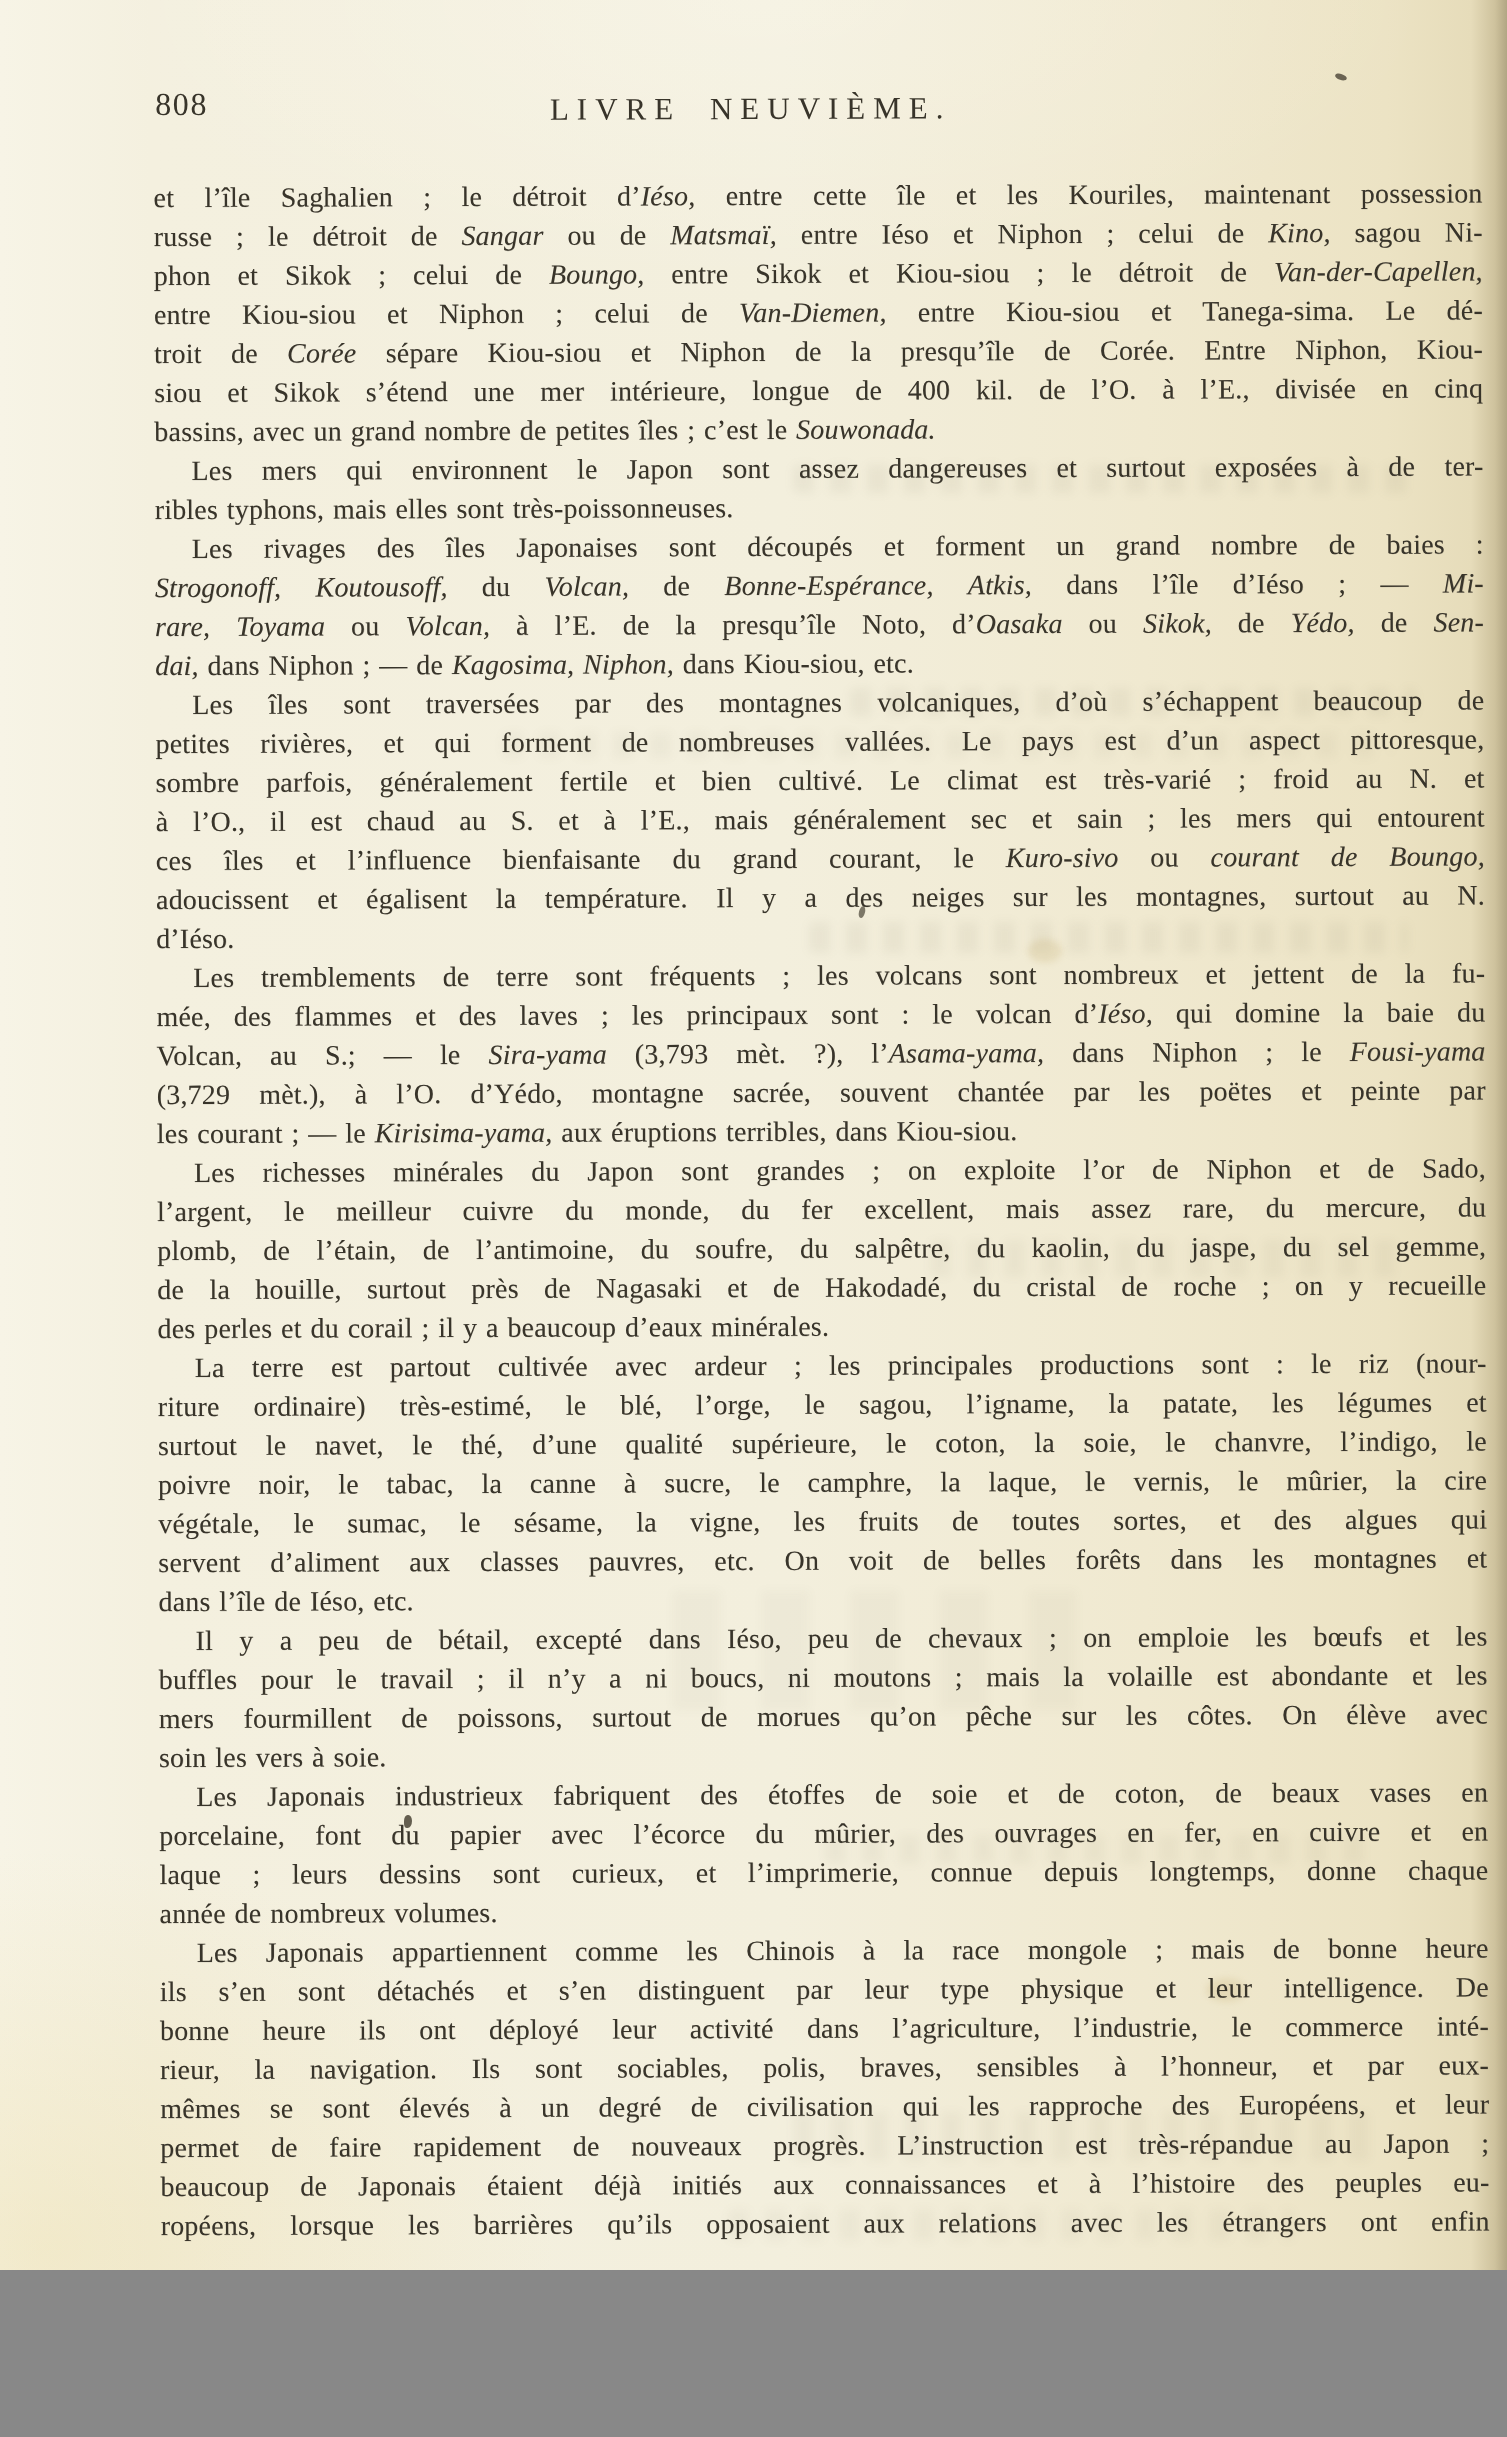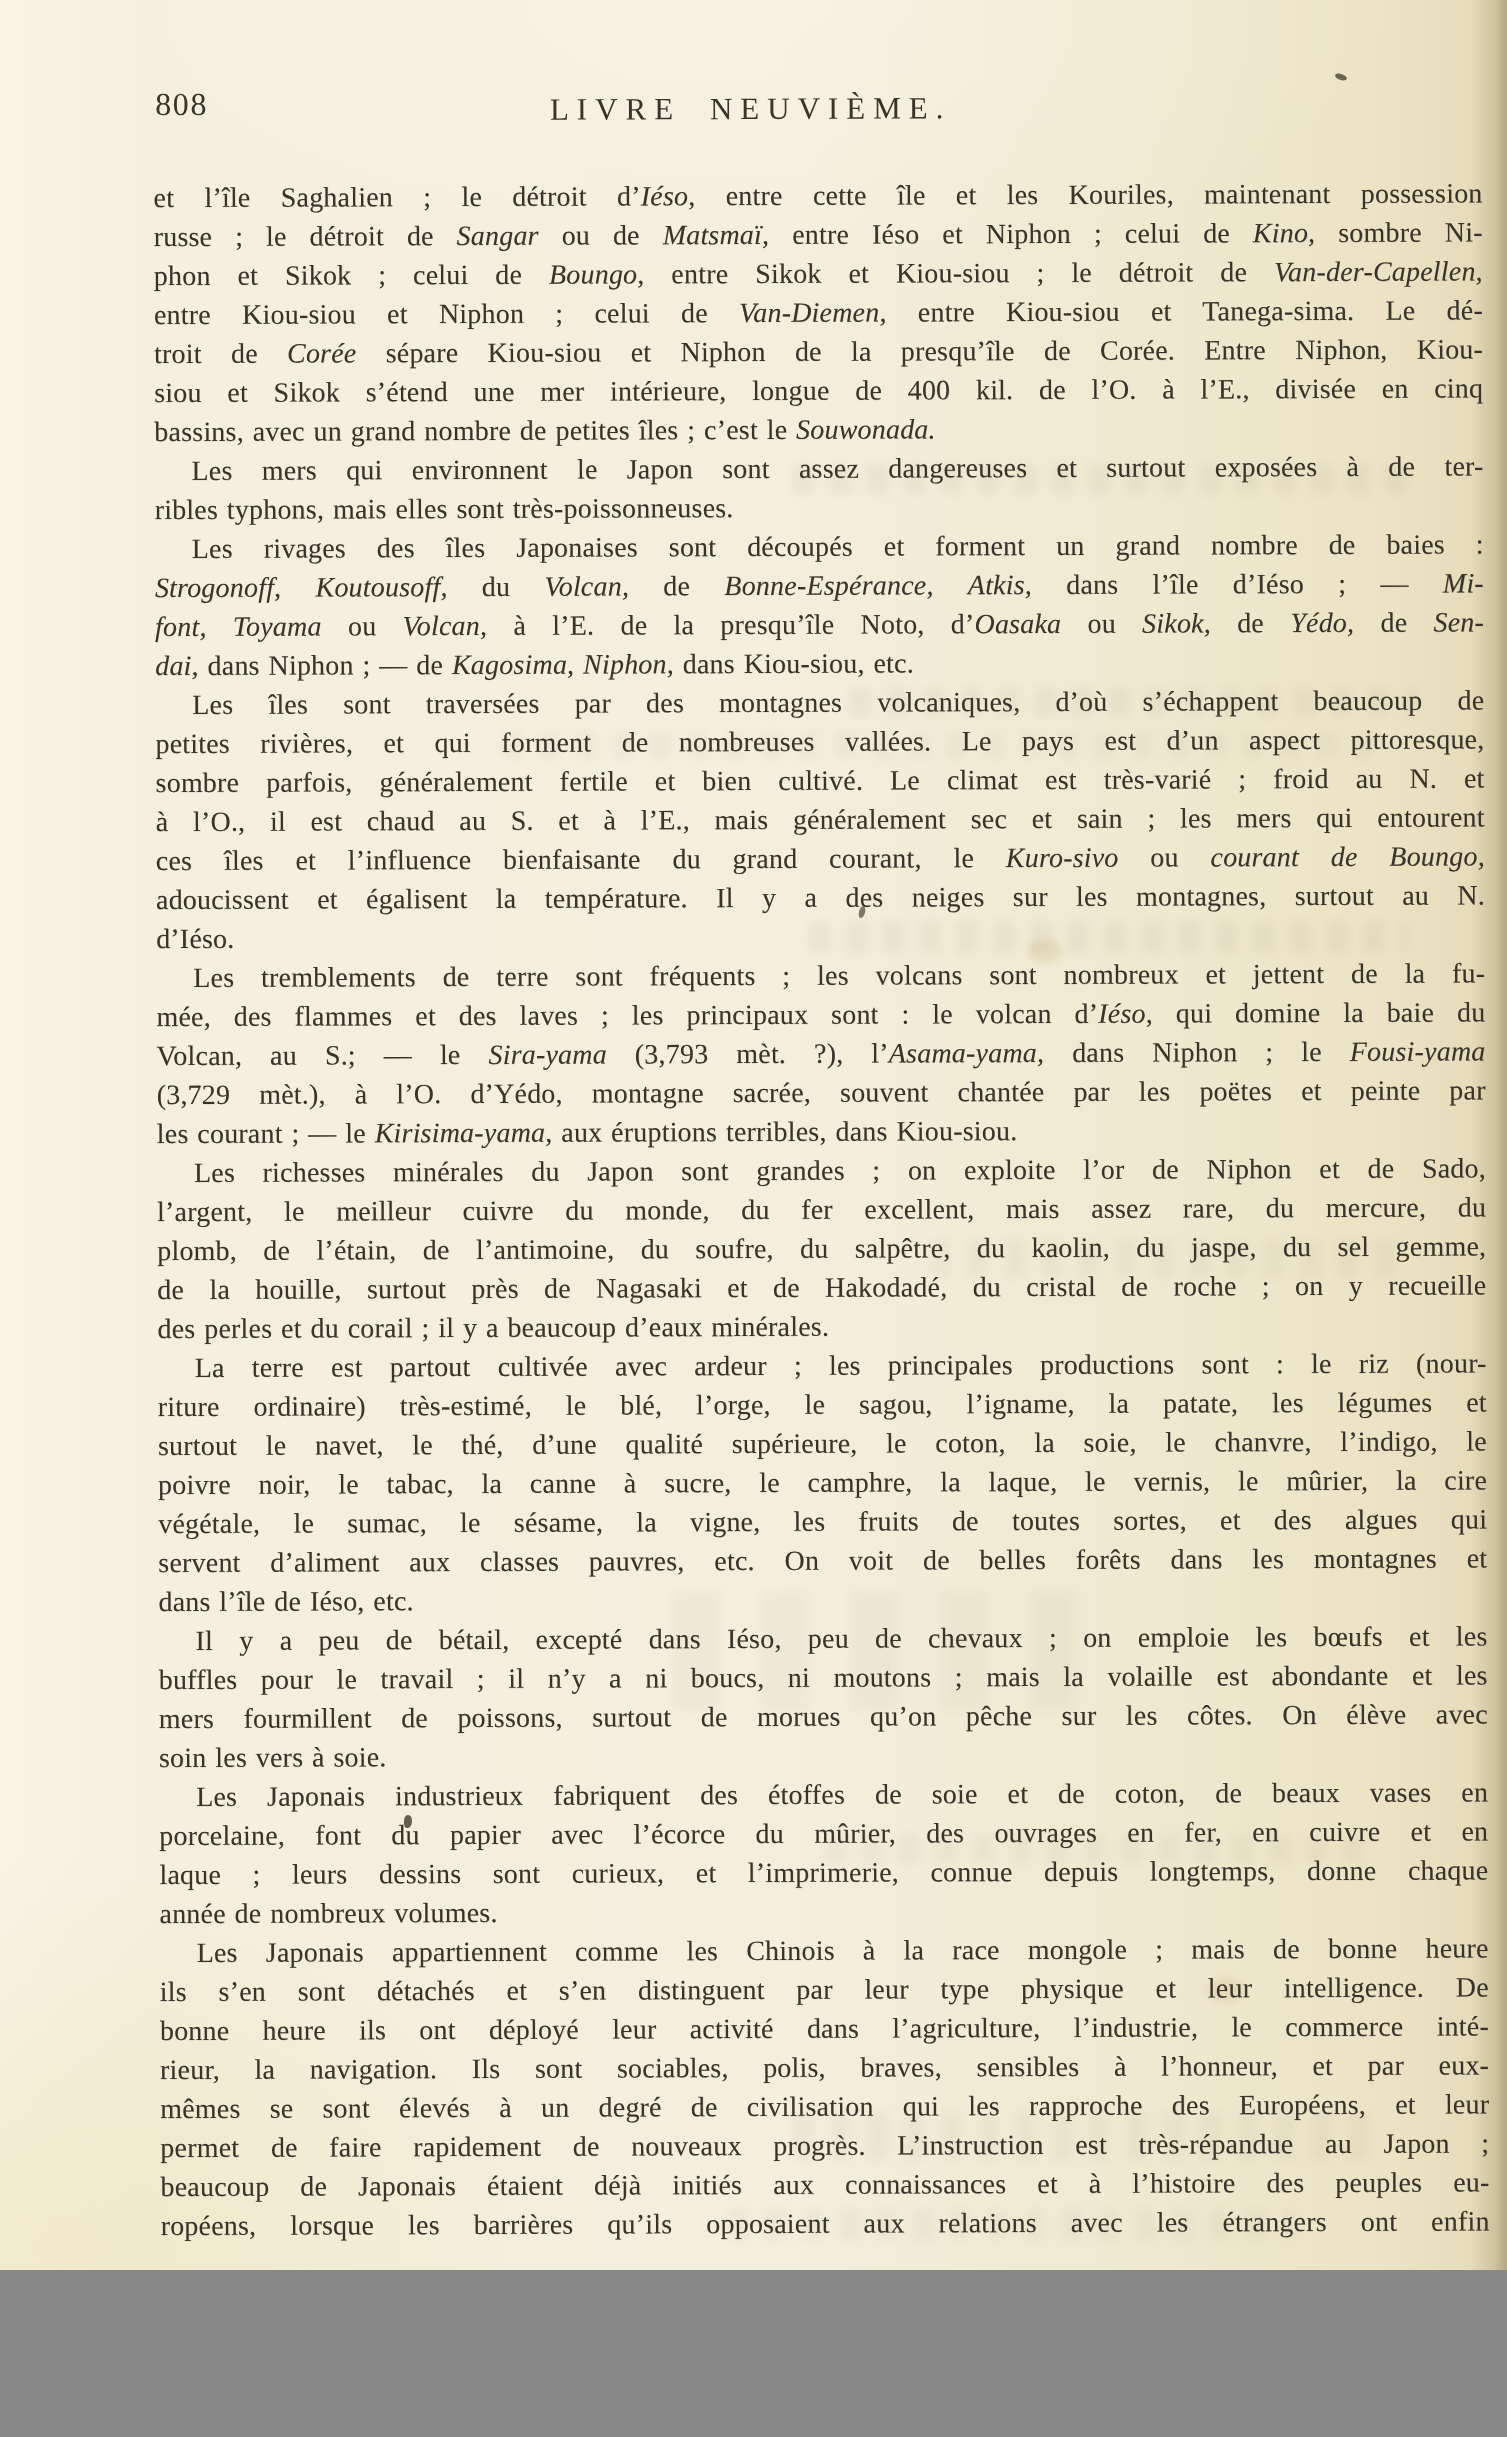--- a/index.html
+++ b/index.html
@@ -87,31 +87,31 @@
   <div class="speck s1"></div>
   <div class="speck s2"></div>
   <div class="speck s3"></div>
   <div class="speck s4"></div>
 
   <div class="tilt">
     <div class="page-number">808</div>
     <div class="running-head">LIVRE NEUVIÈME.</div>
     <div class="body-text">
         <div class="line"><span>et l’île Saghalien ; le détroit d’</span><em>Iéso,</em><span> entre cette île et les Kouriles, maintenant possession</span></div>
-        <div class="line"><span>russe ; le détroit de </span><em>Sangar</em><span> ou de </span><em>Matsmaï,</em><span> entre Iéso et Niphon ; celui de </span><em>Kino,</em><span> sombre Ni-</span></div>
+        <div class="line"><span>russe ; le détroit de </span><em>Sangar</em><span> ou de </span><em>Matsmaï,</em><span> entre Iéso et Niphon ; celui de </span><em>Kino,</em><span> sagou Ni-</span></div>
         <div class="line"><span>phon et Sikok ; celui de </span><em>Boungo,</em><span> entre Sikok et Kiou-siou ; le détroit de </span><em>Van-der-Capellen,</em></div>
         <div class="line"><span>entre Kiou-siou et Niphon ; celui de </span><em>Van-Diemen,</em><span> entre Kiou-siou et Tanega-sima. Le dé-</span></div>
         <div class="line"><span>troit de </span><em>Corée</em><span> sépare Kiou-siou et Niphon de la presqu’île de Corée. Entre Niphon, Kiou-</span></div>
         <div class="line"><span>siou et Sikok s’étend une mer intérieure, longue de 400 kil. de l’O. à l’E., divisée en cinq</span></div>
         <div class="line last"><span>bassins, avec un grand nombre de petites îles ; c’est le </span><em>Souwonada.</em></div>
         <div class="line indent"><span>Les mers qui environnent le Japon sont assez dangereuses et surtout exposées à de ter-</span></div>
         <div class="line last"><span>ribles typhons, mais elles sont très-poissonneuses.</span></div>
         <div class="line indent"><span>Les rivages des îles Japonaises sont découpés et forment un grand nombre de baies :</span></div>
         <div class="line"><em>Strogonoff,</em><span> </span><em>Koutousoff,</em><span> du </span><em>Volcan,</em><span> de </span><em>Bonne-Espérance,</em><span> </span><em>Atkis,</em><span> dans l’île d’Iéso ; — </span><em>Mi-</em></div>
-        <div class="line"><em>font,</em><span> </span><em>Toyama</em><span> ou </span><em>Volcan,</em><span> à l’E. de la presqu’île Noto, d’</span><em>Oasaka</em><span> ou </span><em>Sikok,</em><span> de </span><em>Yédo,</em><span> de </span><em>Sen-</em></div>
+        <div class="line"><em>rare,</em><span> </span><em>Toyama</em><span> ou </span><em>Volcan,</em><span> à l’E. de la presqu’île Noto, d’</span><em>Oasaka</em><span> ou </span><em>Sikok,</em><span> de </span><em>Yédo,</em><span> de </span><em>Sen-</em></div>
         <div class="line last"><em>dai,</em><span> dans Niphon ; — de </span><em>Kagosima,</em><span> </span><em>Niphon,</em><span> dans Kiou-siou, etc.</span></div>
         <div class="line indent"><span>Les îles sont traversées par des montagnes volcaniques, d’où s’échappent beaucoup de</span></div>
         <div class="line"><span>petites rivières, et qui forment de nombreuses vallées. Le pays est d’un aspect pittoresque,</span></div>
         <div class="line"><span>sombre parfois, généralement fertile et bien cultivé. Le climat est très-varié ; froid au N. et</span></div>
         <div class="line"><span>à l’O., il est chaud au S. et à l’E., mais généralement sec et sain ; les mers qui entourent</span></div>
         <div class="line"><span>ces îles et l’influence bienfaisante du grand courant, le </span><em>Kuro-sivo</em><span> ou </span><em>courant de Boungo,</em></div>
         <div class="line"><span>adoucissent et égalisent la température. Il y a des neiges sur les montagnes, surtout au N.</span></div>
         <div class="line last"><span>d’Iéso.</span></div>
         <div class="line indent"><span>Les tremblements de terre sont fréquents ; les volcans sont nombreux et jettent de la fu-</span></div>
         <div class="line"><span>mée, des flammes et des laves ; les principaux sont : le volcan d’</span><em>Iéso,</em><span> qui domine la baie du</span></div>

